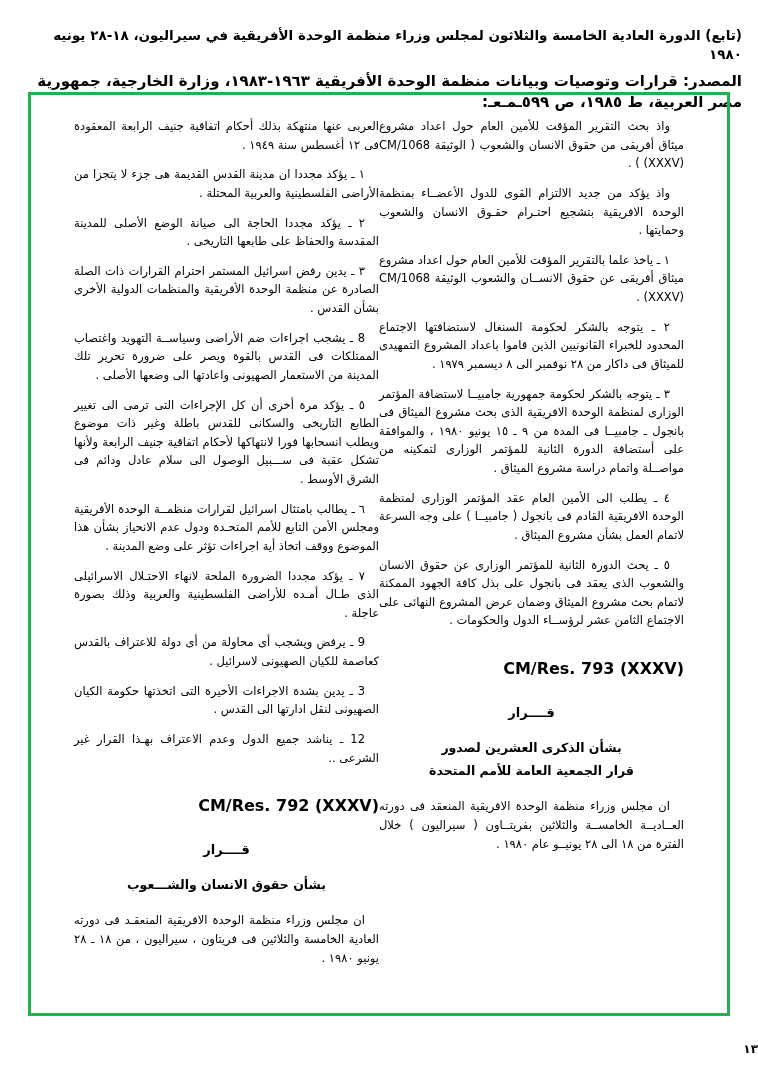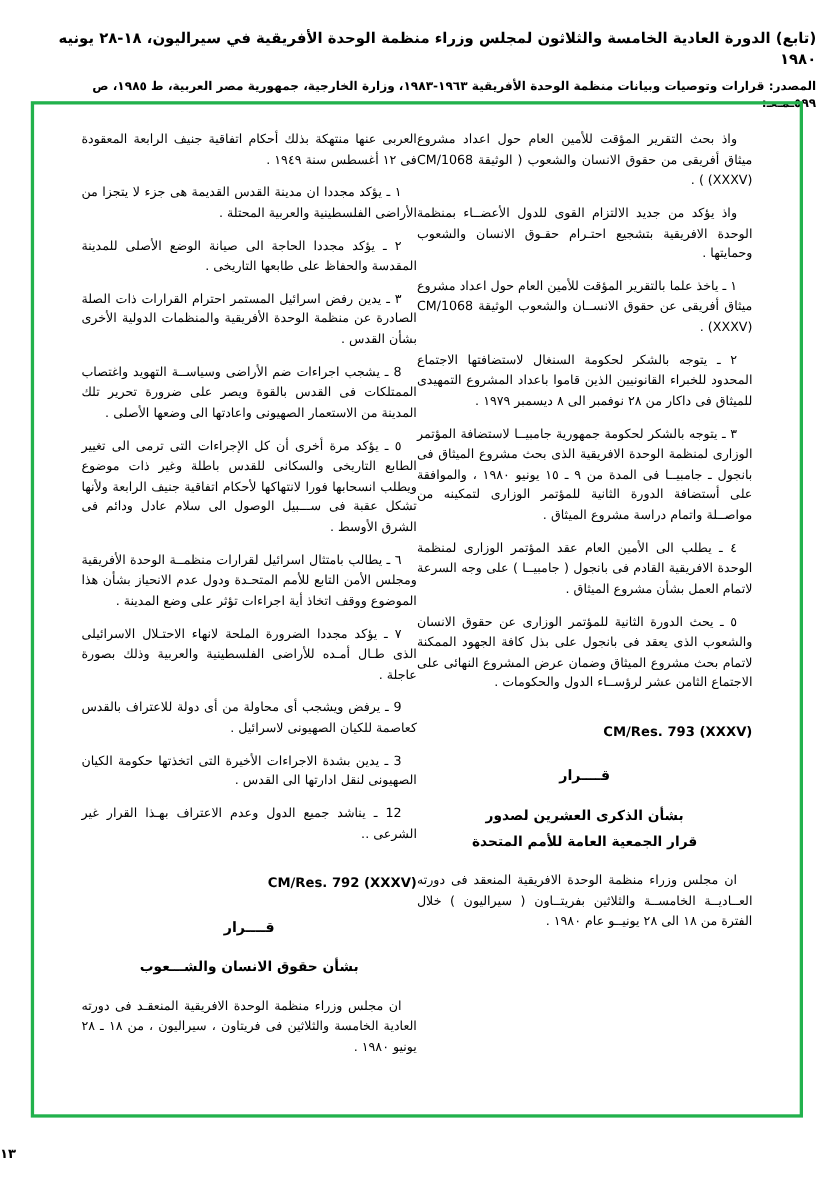--- a/index.html
+++ b/index.html
@@ -26,21 +26,21 @@
   .header {
     padding: 26px 16px 0 34px;
   }
   .header-title {
     font-size: 13.5px;
     font-weight: bold;
     line-height: 1.4;
     letter-spacing: 0px;
   }
   .header-source {
-    font-size: 11px;
+    font-size: 15px;
     font-weight: bold;
     margin-top: 7px;
     line-height: 1.4;
   }
   
   .frame {
     position: absolute;
     top: 92px;
     left: 28px;
     right: 28px;
@@ -69,21 +69,21 @@
   p.para {
     margin: 0 0 11px 0;
     text-indent: 0;
   }
   p.para.indent {
     text-indent: 14px;
   }
 
   .res-id {
     margin: 26px 0 0 0;
-    font-size: 12px;
+    font-size: 16px;
     font-weight: bold;
     direction: ltr;
     text-align: right;
     unicode-bidi: embed;
   }
   .decision-word {
     text-align: center;
     font-weight: bold;
     font-size: 13px;
     margin: 20px 0 14px 0;
@@ -96,21 +96,21 @@
     line-height: 1.7;
     margin: 0 0 16px 0;
   }
   .decision-title div { margin-bottom: 2px; }
 
   .pagenum {
     position: absolute;
     bottom: 22px;
     left: 0;
     right: 0;
-    text-align: left;
+    text-align: right;
     font-size: 12px;
     font-weight: bold;
   }
 </style>
 </head>
 <body>
 
 <div class="page">
 
   <div class="header">

